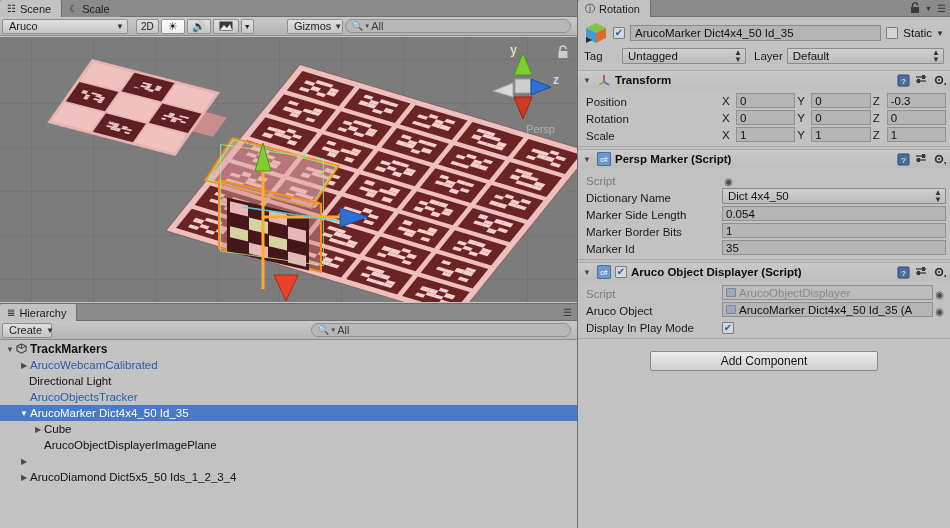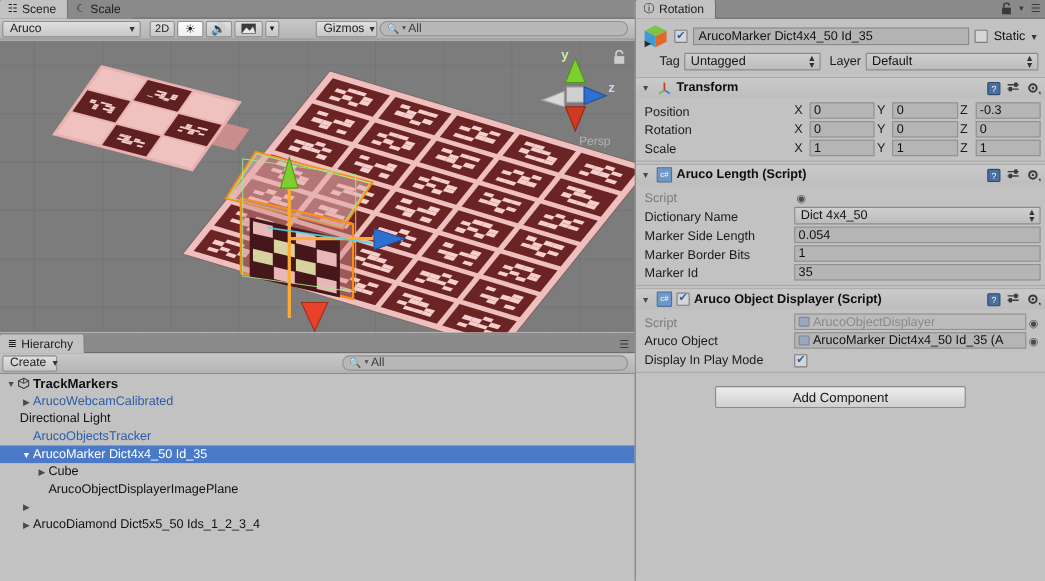--- a/index.html
+++ b/index.html
@@ -1266,21 +1266,21 @@
               <line x1="6" y1="1" x2="6" y2="6" stroke="#3a3a3a" stroke-width="1"></line>
               <line x1="1" y1="3.5" x2="6" y2="6" stroke="#3a3a3a" stroke-width="1"></line>
               <line x1="11" y1="3.5" x2="6" y2="6" stroke="#3a3a3a" stroke-width="1"></line>
             </svg></span>
           <span>TrackMarkers</span>
         </div>
         <div class="hrow prefab" style="padding-left: 18px;">
           <span class="foldarrow">▶</span>
           <span>ArucoWebcamCalibrated</span>
         </div>
-        <div class="hrow" style="padding-left: 6px;">
+        <div class="hrow" style="padding-left: 17px;">
           <span class="foldarrow"></span>
           <span>Directional Light</span>
         </div>
         <div class="hrow prefab" style="padding-left: 18px;">
           <span class="foldarrow"></span>
           <span>ArucoObjectsTracker</span>
         </div>
         <div class="hrow selected prefab" style="padding-left: 18px;">
           <span class="foldarrow">▼</span>
           <span>ArucoMarker Dict4x4_50 Id_35</span>
@@ -1333,21 +1333,21 @@
         <div class="cb checked"></div>
         <div class="txtfield">ArucoMarker Dict4x4_50 Id_35</div>
         <div class="cb"></div>
         <div class="static-wrap">
           <span>Static</span>
           <span class="arrow-dn">▼</span>
         </div>
       </div>
 
       <div class="row2">
-        <span class="lbl" style="width:34px;text-align:right">Tag</span>
+        <span class="lbl" style="width:34px;">Tag</span>
         <div class="popup" style="width:124px">
           <span>Untagged</span>
           <span class="updn">▲<br>▼</span>
         </div>
         <span class="lbl" style="padding-left:4px">Layer</span>
         <div class="popup" style="flex:1">
           <span>Default</span>
           <span class="updn">▲<br>▼</span>
         </div>
       </div>
@@ -1415,21 +1415,21 @@
                   <span class="axis">Z</span>
                   <div class="fld">1</div>
                 </div>
               </div>
             </div>
           </div>
           <div class="comp">
             <div class="comp-head">
               <span class="foldarrow">▼</span>
               <span class="cs-ico" style="display: inline-flex; align-items: center;">c#</span>
-              <span class="comp-title">Aruco Length (Script)</span>
+              <span class="comp-title">Persp Marker (Script)</span>
               <span class="comp-icons">
                 <svg width="13" height="13" viewBox="0 0 13 13">
                   <rect x="1" y="1" width="11" height="11" rx="1" fill="#4a6f9e" stroke="#2e4a6e"></rect>
                   <text x="6.5" y="9.5" font-size="8" fill="#fff" text-anchor="middle" font-family="Liberation Sans">?</text>
                 </svg>
                 <svg width="13" height="12" viewBox="0 0 13 12">
                   <line x1="1" y1="3" x2="11" y2="3" stroke="#3a3a3a" stroke-width="1.3"></line>
                   <line x1="1" y1="7" x2="11" y2="7" stroke="#3a3a3a" stroke-width="1.3"></line>
                   <rect x="7" y="1" width="3" height="4" fill="#3a3a3a"></rect>
                   <rect x="2" y="5" width="3" height="4" fill="#3a3a3a"></rect>

